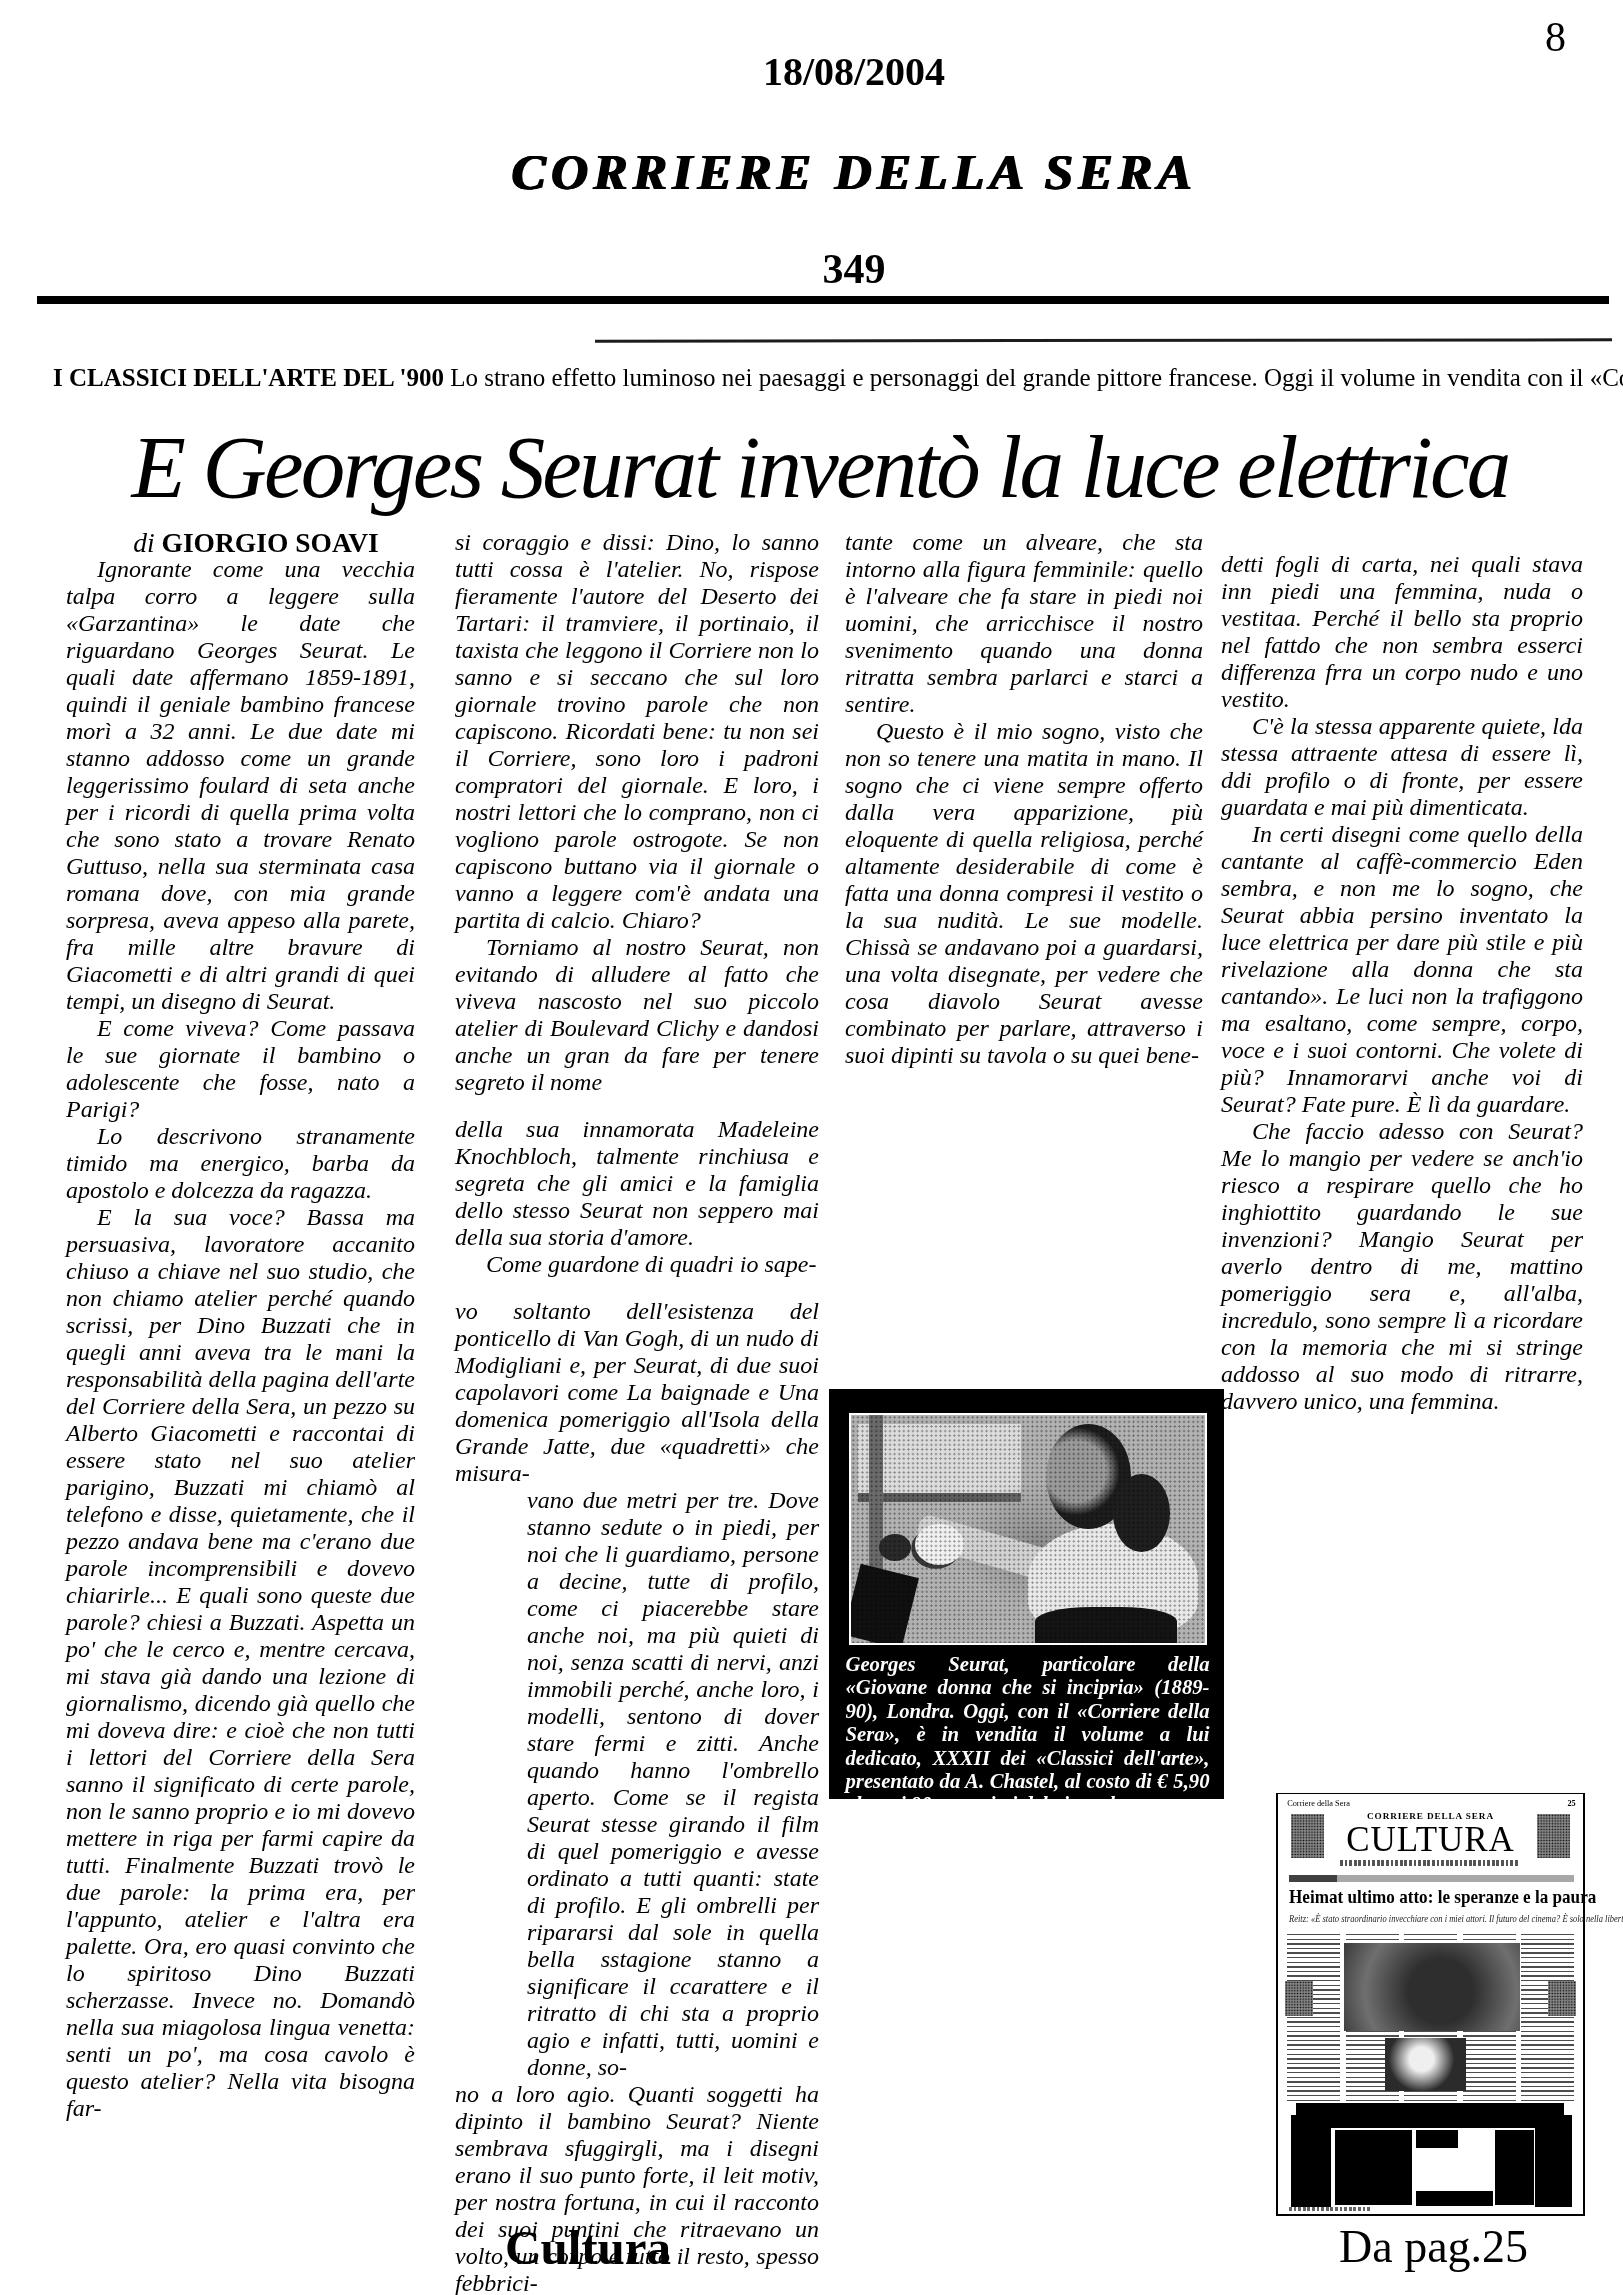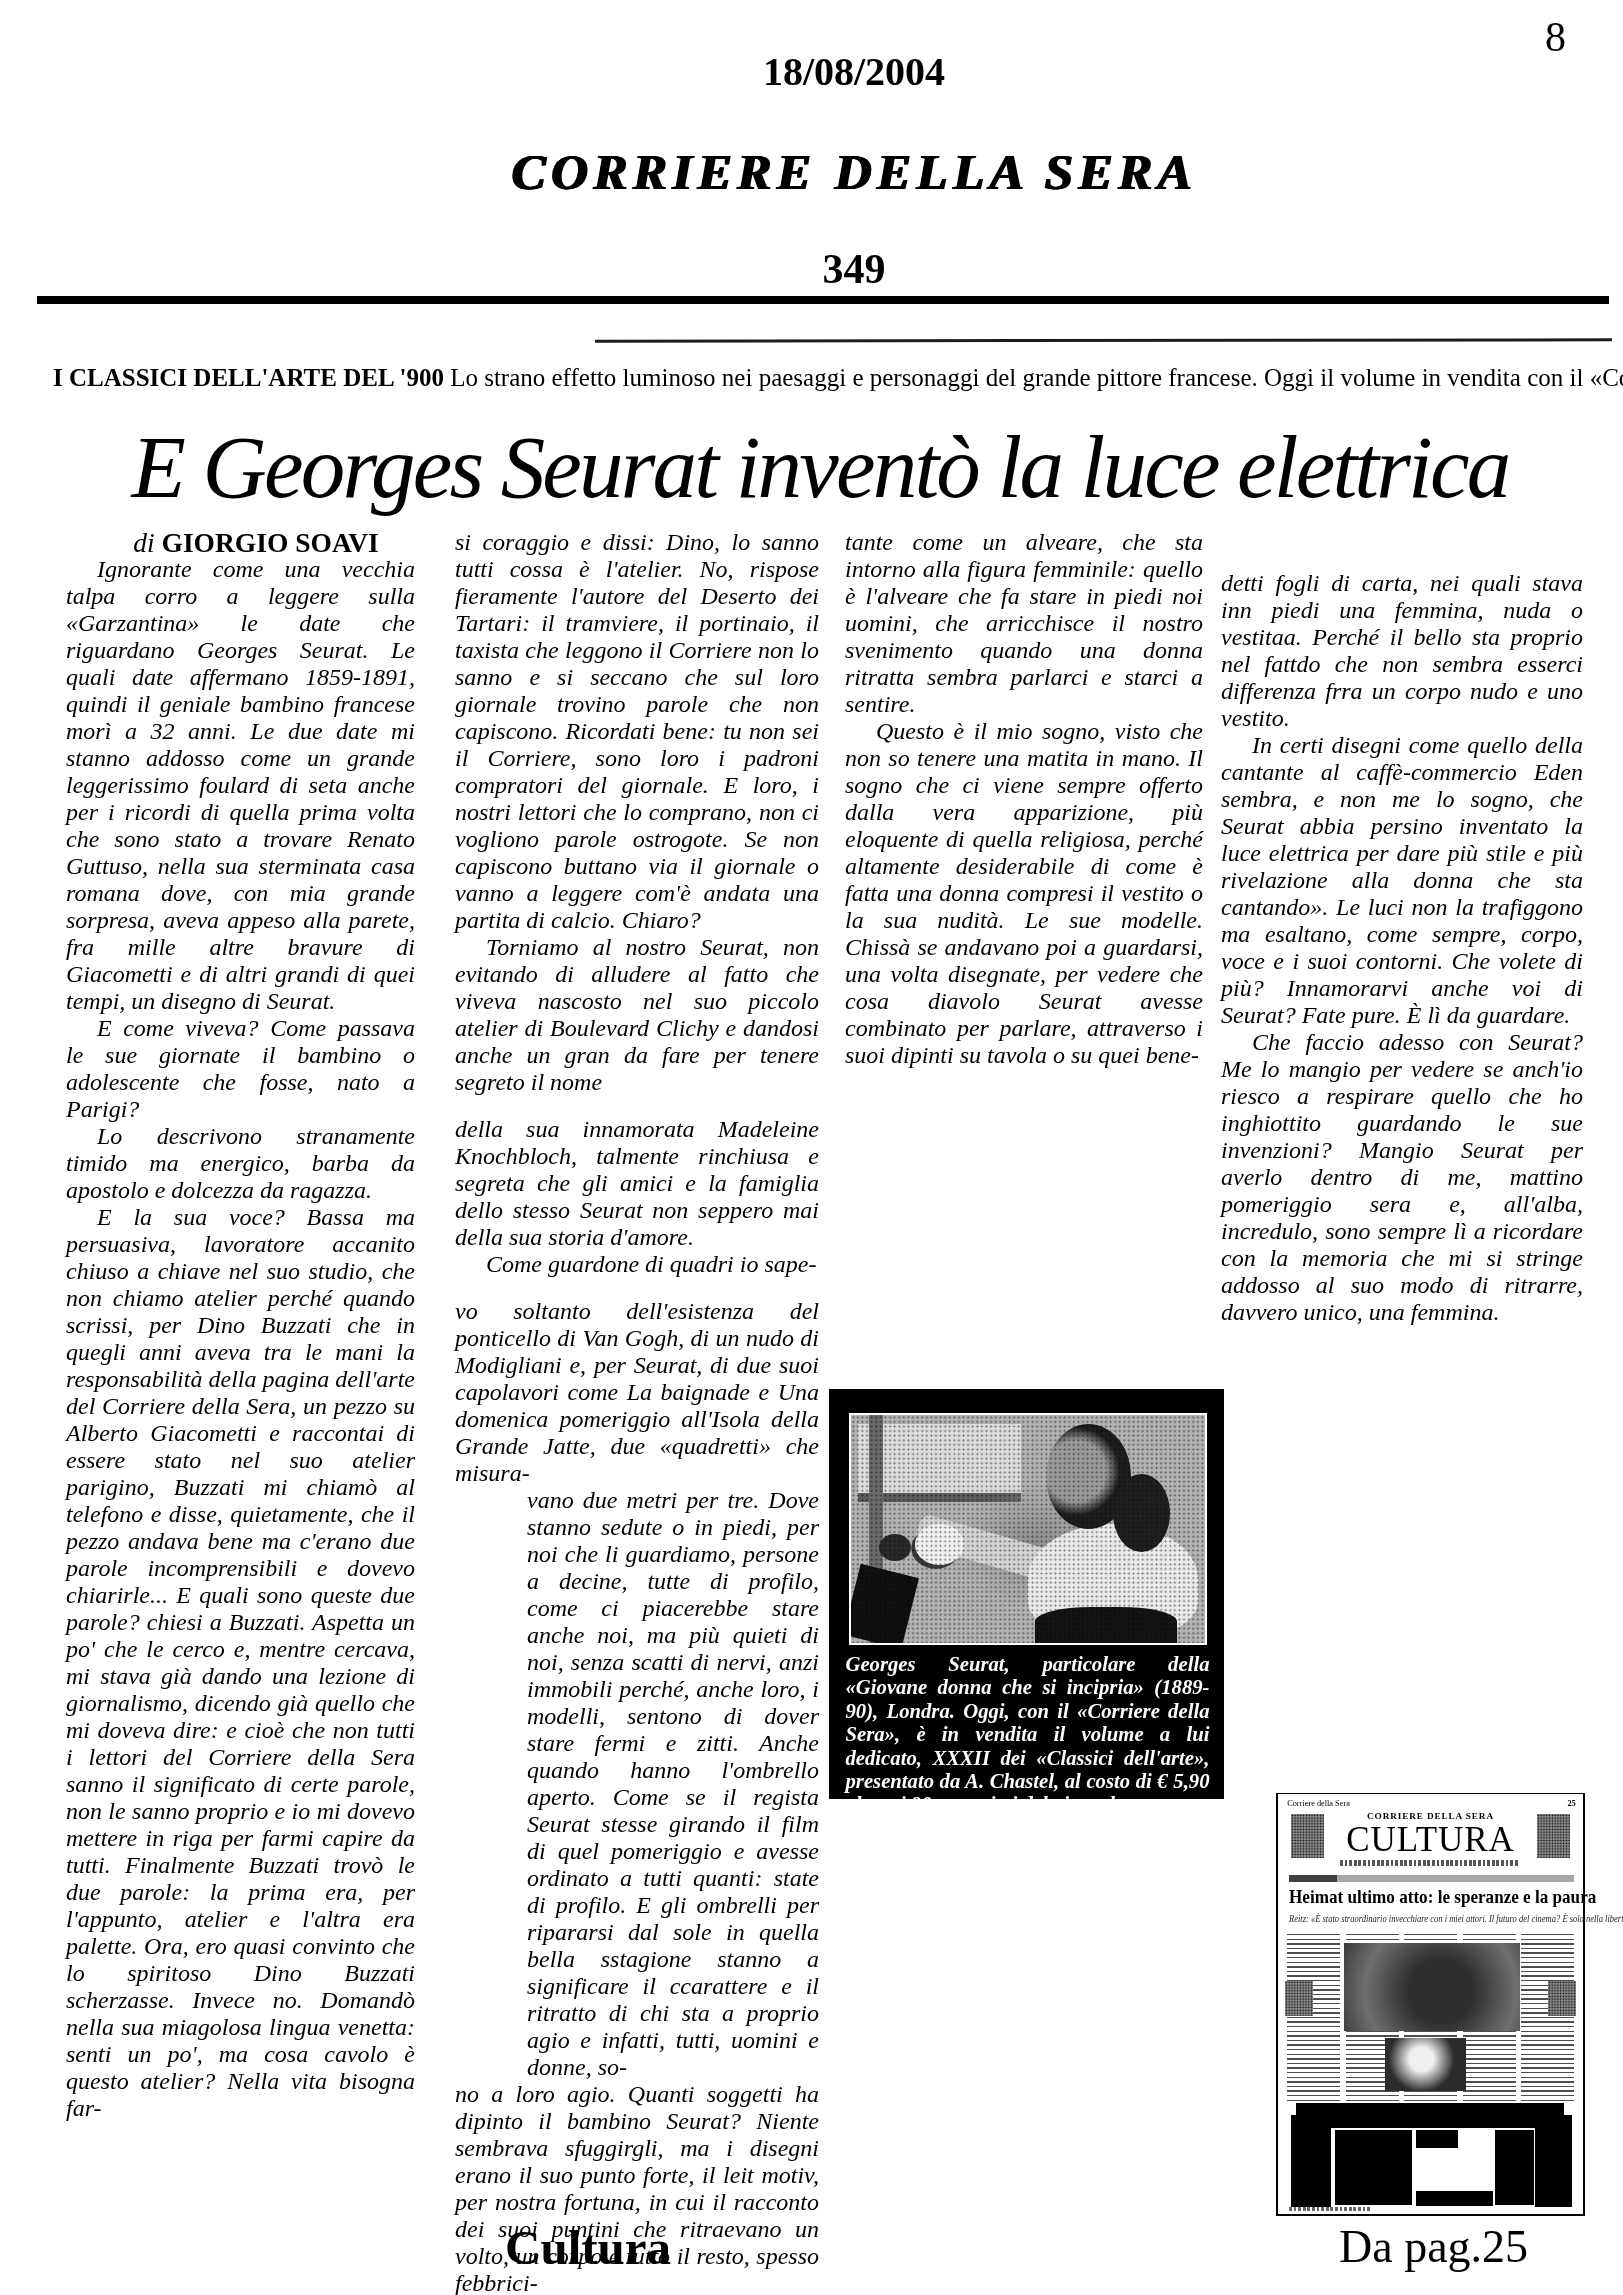--- a/index.html
+++ b/index.html
@@ -22,21 +22,21 @@
   .kicker b{font-weight:bold;}
   .headline{position:absolute;left:0;top:408px;width:1624px;text-align:center;
             font-size:89px;letter-spacing:-2.8px;white-space:nowrap;}
 
   
   .col{position:absolute;top:529px;font-size:24px;line-height:27px;text-align:justify;
        font-style:italic;}
   .col-1{left:66px;width:349px;}
   .col-2{left:455px;width:364px;}
   .col-3{left:845px;width:358px;}
-  .col-4{left:1221px;width:362px;top:570px;}
+  .col-4{left:1221px;width:362px;top:551px;}
   .col p{margin:0;text-indent:31px;}
   .col p.noindent{text-indent:0;}
   .col p.gap{margin-top:20px;}
   .col p.shift{margin-left:72px;}
   .byline{font-style:normal;text-align:center;font-size:27.5px;margin:3.7px 0 26px 0;text-indent:0;}
   .byline .by-prefix{font-style:italic;}
   .byline .by-author{font-weight:bold;}
 
   
   .photo{position:absolute;left:829px;top:1389px;width:395px;height:410px;background:#000;}
@@ -146,20 +146,21 @@
     <p class="noindent">no a loro agio. Quanti soggetti ha dipinto il bambino Seurat? Niente sembrava sfuggirgli, ma i disegni erano il suo punto forte, il leit motiv, per nostra fortuna, in cui il racconto dei suoi puntini che ritraevano un volto, un corpo e tutto il resto, spesso febbrici-</p>
   </div>
 
   <div class="col col-3">
     <p class="noindent">tante come un alveare, che sta intorno alla figura femminile: quello è l'alveare che fa stare in piedi noi uomini, che arricchisce il nostro svenimento quando una donna ritratta sembra parlarci e starci a sentire.</p>
     <p>Questo è il mio sogno, visto che non so tenere una matita in mano. Il sogno che ci viene sempre offerto dalla vera apparizione, più eloquente di quella religiosa, perché altamente desiderabile di come è fatta una donna compresi il vestito o la sua nudità. Le sue modelle. Chissà se andavano poi a guardarsi, una volta disegnate, per vedere che cosa diavolo Seurat avesse combinato per parlare, attraverso i suoi dipinti su tavola o su quei bene-</p>
   </div>
 
   <div class="col col-4">
     <p class="noindent">detti fogli di carta, nei quali stava inn piedi una femmina, nuda o vestitaa. Perché il bello sta proprio nel fattdo che non sembra esserci differenza frra un corpo nudo e uno vestito.</p>
+    <p>C'è la stessa apparente quiete, lda stessa attraente attesa di essere lì, ddi profilo o di fronte, per essere guardata e mai più dimenticata.</p>
     <p>In certi disegni come quello della cantante al caffè-commercio Eden sembra, e non me lo sogno, che Seurat abbia persino inventato la luce elettrica per dare più stile e più rivelazione alla donna che sta cantando». Le luci non la trafiggono ma esaltano, come sempre, corpo, voce e i suoi contorni. Che volete di più? Innamorarvi anche voi di Seurat? Fate pure. È lì da guardare.</p>
     <p>Che faccio adesso con Seurat? Me lo mangio per vedere se anch'io riesco a respirare quello che ho inghiottito guardando le sue invenzioni? Mangio Seurat per averlo dentro di me, mattino pomeriggio sera e, all'alba, incredulo, sono sempre lì a ricordare con la memoria che mi si stringe addosso al suo modo di ritrarre, davvero unico, una femmina.</p>
   </div>
 
   <div class="photo">
     <div class="photo-img">
       <div class="ph-window"></div>
       <div class="ph-post"></div>
       <div class="ph-shade"></div>
       <div class="ph-arm"></div>

